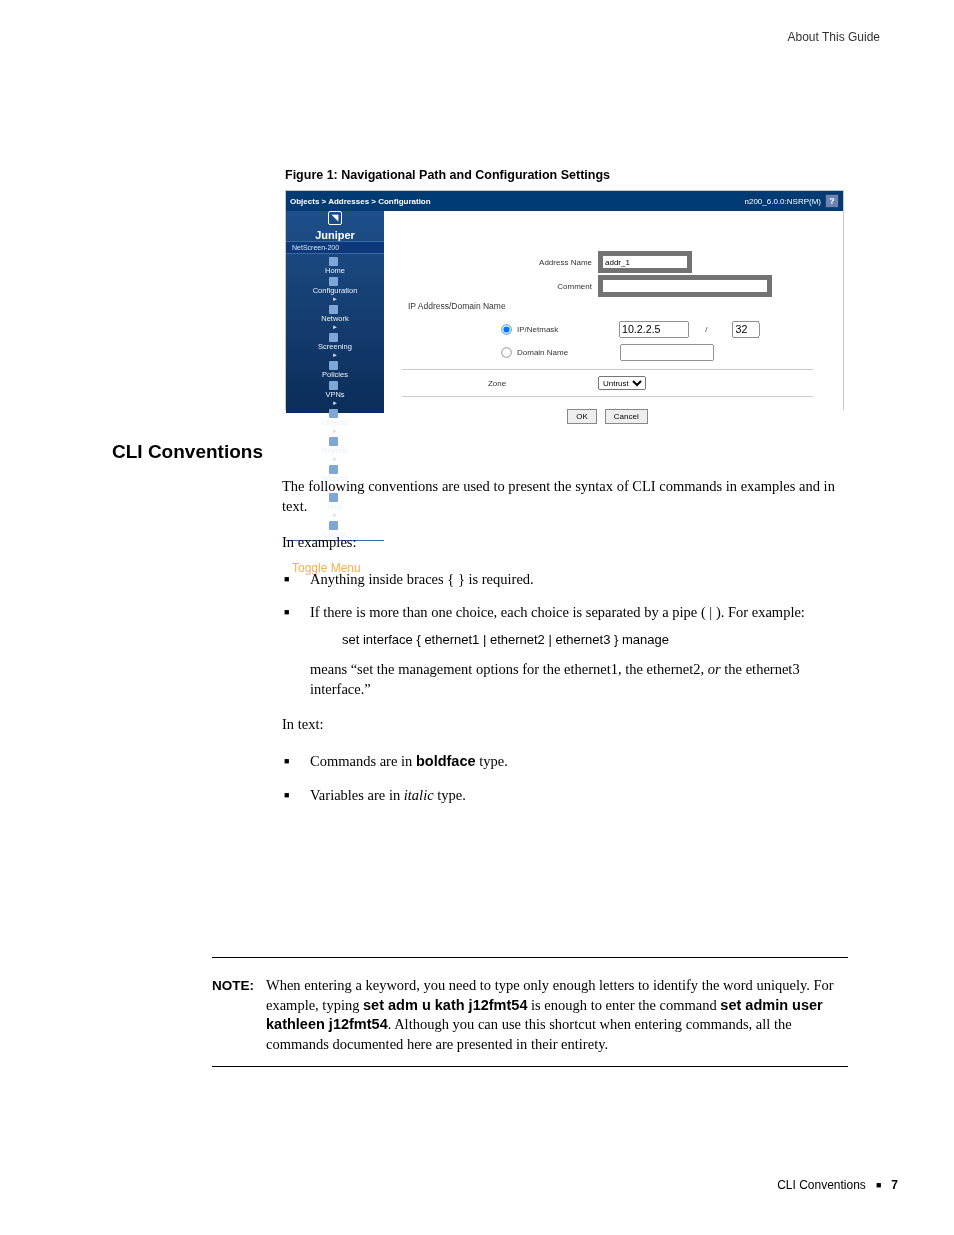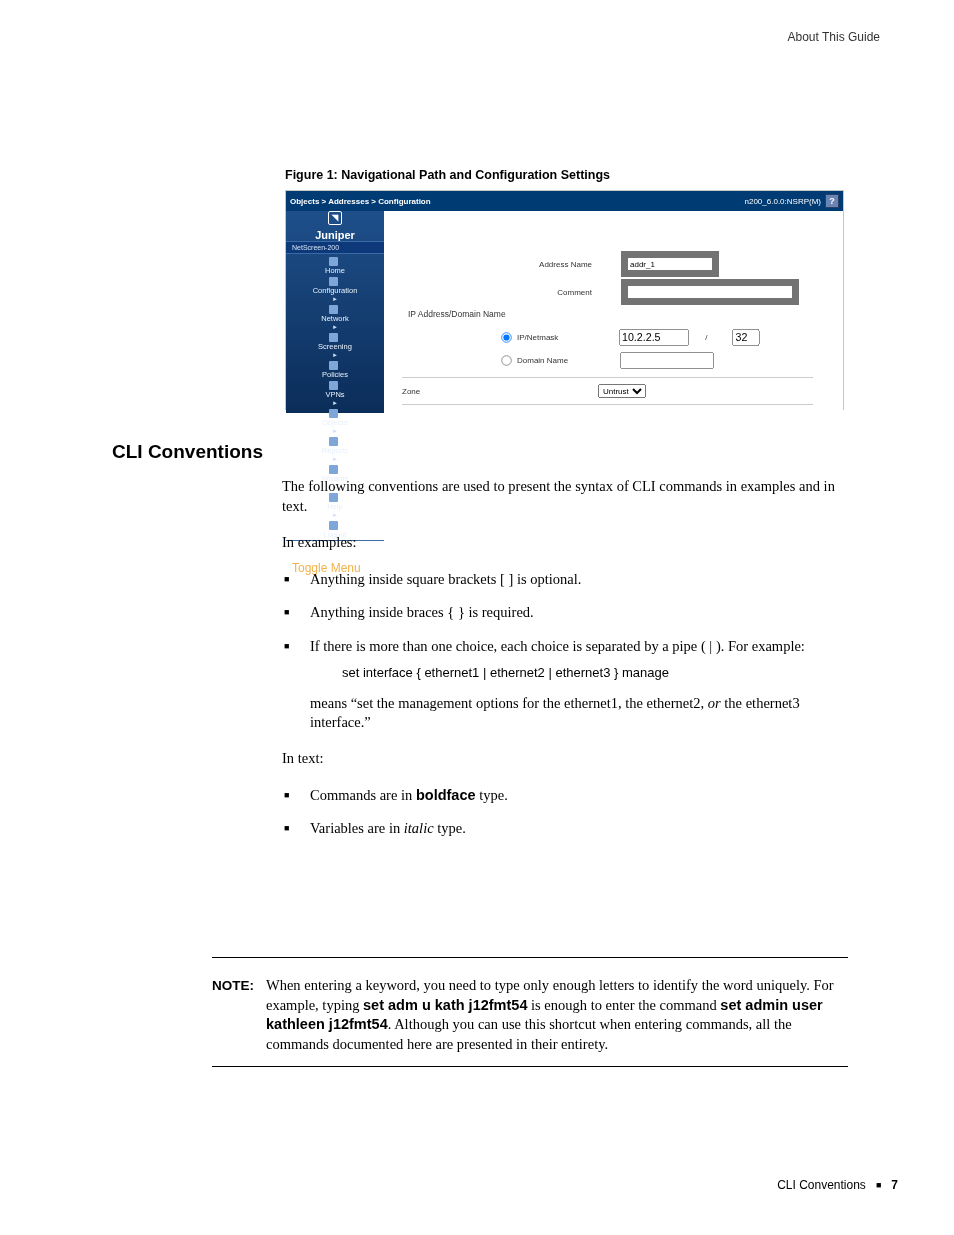--- a/index.html
+++ b/index.html
@@ -96,31 +96,31 @@
   .nav li .lbl { flex:1; }
   .nav li .arrow { font-size:7px; color:#cfe0f7;}
   .toggle-menu {
     color:#f3b24b; font-size:12px; padding:20px 6px; border-top:1px solid #3a6aa6;
   }
 
   .main-area {
     flex:1; background:#fff; padding: 10px 30px 0 18px;
     position:relative;
   }
-  .form-row { display:flex; align-items:center; margin:2px 0;gap:23px; }
+  .form-row { display:flex; align-items:center; margin:2px 0; }
   .form-row .lab { width: 190px; text-align:right; padding-right:6px; font-size:8px;}
   .form-row input[type=text] {
-    height:12px; font-size:8px; border:7px solid #737373; padding:0 2px;
+    height:12px; font-size:8px; border:5px solid #737373; padding:0 2px;
   }
   .sec-head { font-weight:normal; font-size:8.5px; margin:4px 0 8px 6px;}
   .radio-row { display:flex; align-items:center; margin:2px 0 2px 80px;}
   .radio-row input { margin:0 4px 0 18px; transform:scale(0.8);}
   .hr { border:none; border-top:1px solid #ccc; margin:6px 0;}
   .zone-row { display:flex; align-items:center; justify-content:flex-start; margin:4px 0 0 0;}
-  .zone-row .lab { width:190px; text-align:left; padding-right:6px;}
+  .zone-row .lab { width:190px; text-align:center; padding-right:6px;}
   .zone-row select { font-size:8px; height:14px;}
   .btn-row { display:flex; gap:8px; justify-content:center; margin-top:12px;}
   .btn-row button {
     font-size:8px; padding:0 8px; height:15px; border:1px solid #888;
     background:#eee;
   }
 
   
   .section-head {
     position:absolute; top: 441px; left: 112px;
@@ -269,31 +269,34 @@
           <input type="text" style="width: 110px;">
         </div>
         <hr class="hr">
         <div class="zone-row">
           <span class="lab">Zone</span>
           <select>
             <option>Untrust</option>
           </select>
         </div>
         <hr class="hr">
+        <div class="btn-row">
+          <button>OK</button>
+          <button>Cancel</button>
+        </div>
       </div>
     </div>
   </div>
 
   <div class="section-head">CLI Conventions</div>
 
   <div class="body-col">
     <p>The following conventions are used to present the syntax of CLI commands in examples and in text.</p>
     <p>In examples:</p>
     <ul>
-      <li>Anything inside square brackets [ ] is optional.</li>
       <li>Anything inside braces { } is required.</li>
       <li>
         <span>If there is more than one choice, each choice is separated by a pipe ( | ). For example:</span>
         <div class="code-indent">set interface { ethernet1 | ethernet2 | ethernet3 } manage</div>
         <div class="sub" style="margin-left:0">
           <span>means “set the management options for the ethernet1, the ethernet2, </span><em class="it">or</em><span> the ethernet3 interface.”</span>
         </div>
       </li>
     </ul>
     <p>In text:</p>

